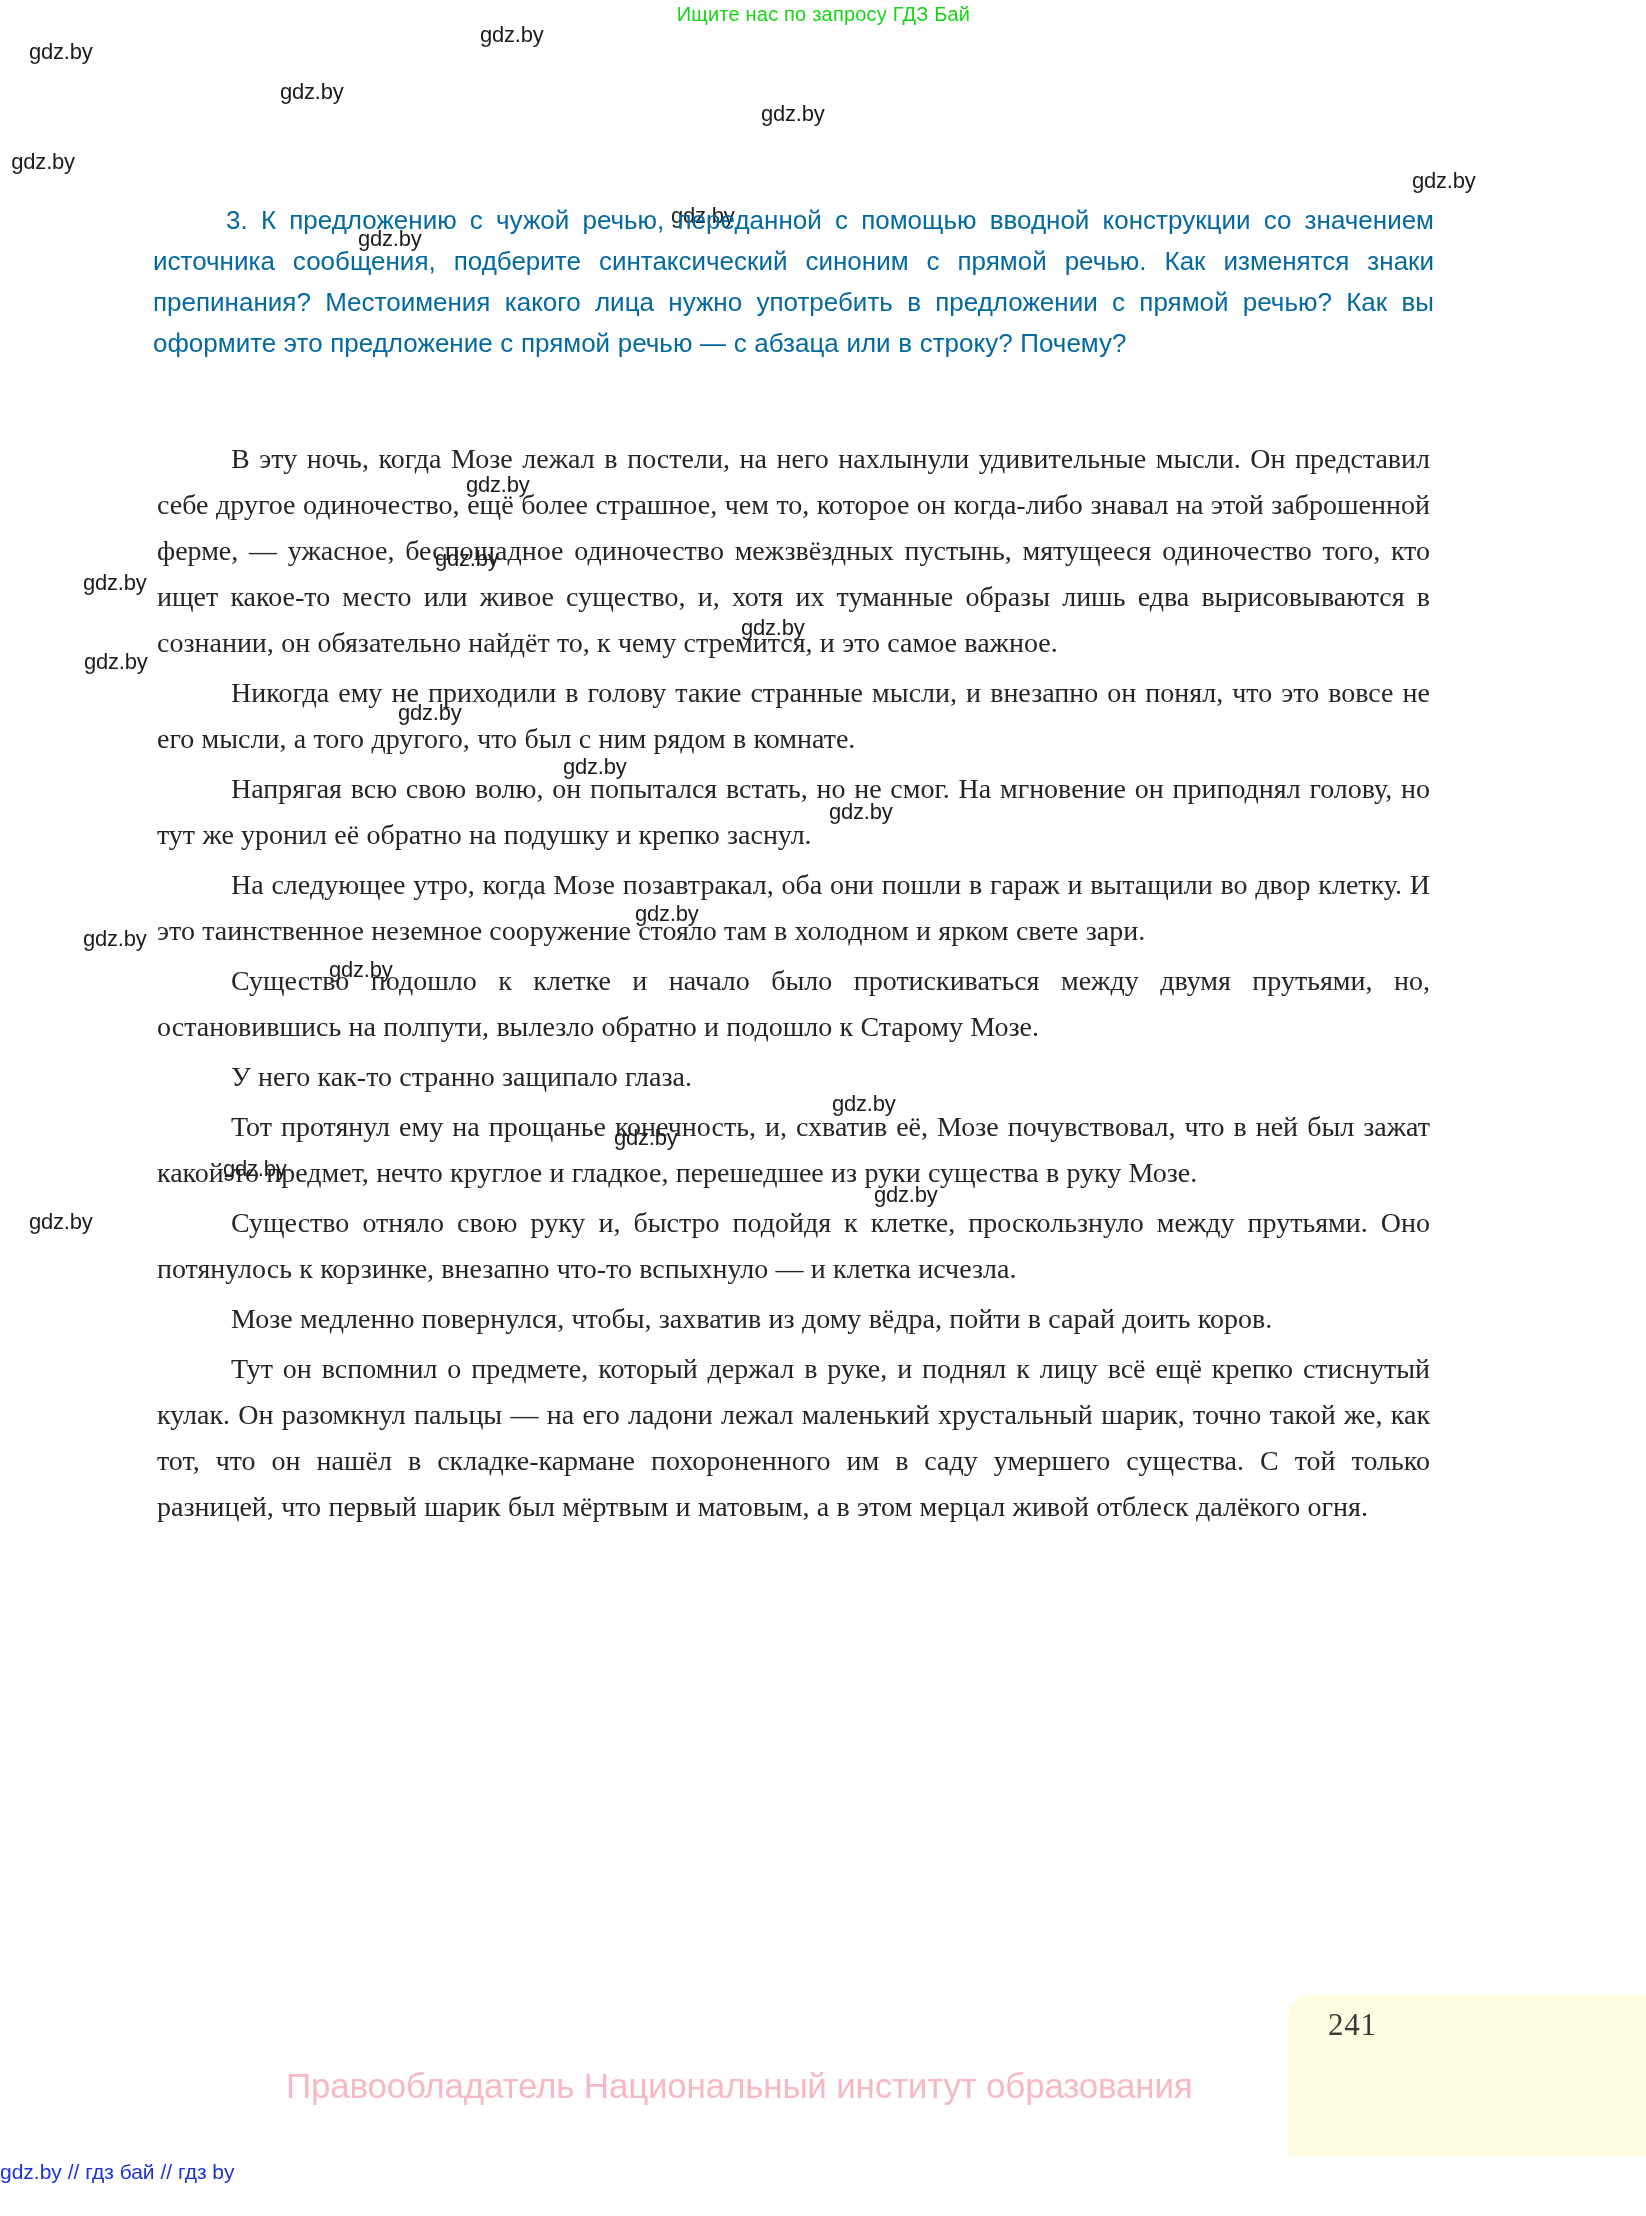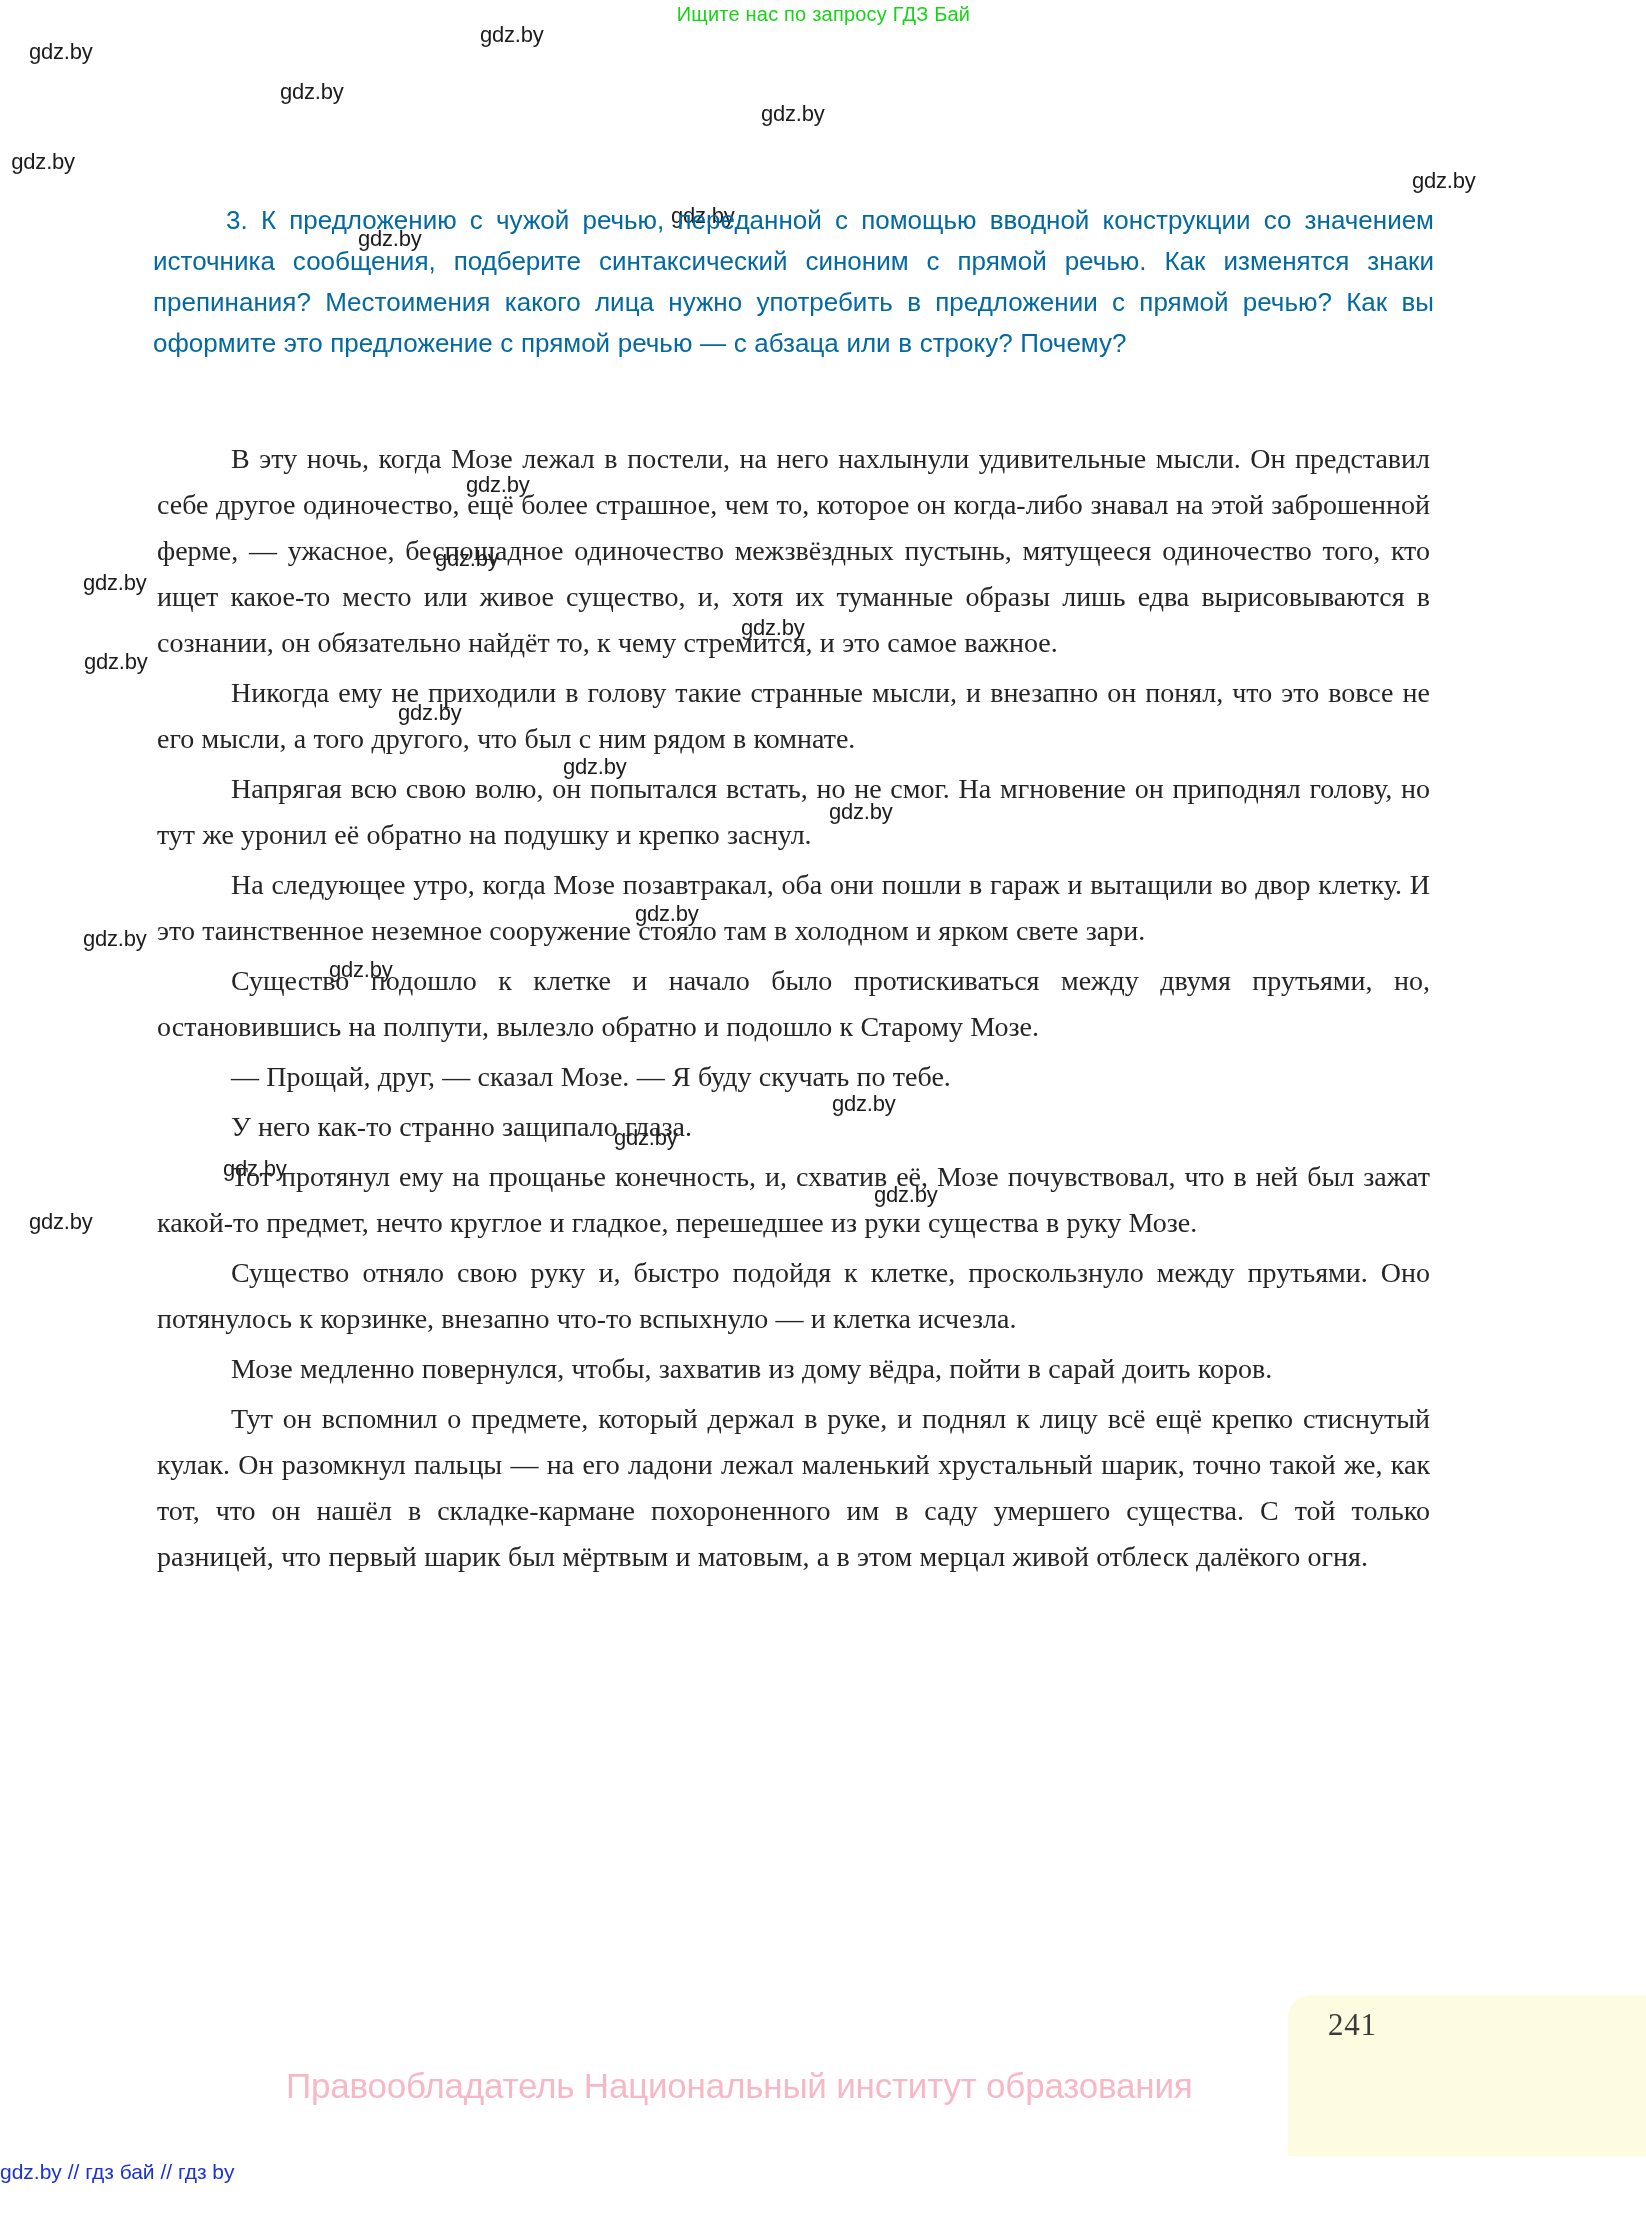--- a/index.html
+++ b/index.html
@@ -156,21 +156,20 @@
     </div>
 
   <div class="task">3. К предложению с чужой речью, переданной с помощью вводной конструкции со значением источника сообщения, подберите синтаксический синоним с прямой речью. Как изменятся знаки препинания? Местоимения какого лица нужно употребить в предложении с прямой речью? Как вы оформите это предложение с прямой речью — с абзаца или в строку? Почему?</div>
 
   <div class="body-block" id="body-block">
       <p>В эту ночь, когда Мозе лежал в постели, на него нахлынули удивительные мысли. Он представил себе другое одиночество, ещё более страшное, чем то, которое он когда-либо знавал на этой заброшенной ферме, — ужасное, беспощадное одиночество межзвёздных пустынь, мятущееся одиночество того, кто ищет какое-то место или живое существо, и, хотя их туманные образы лишь едва вырисовываются в сознании, он обязательно найдёт то, к чему стремится, и это самое важное.</p>
       <p>Никогда ему не приходили в голову такие странные мысли, и внезапно он понял, что это вовсе не его мысли, а того другого, что был с ним рядом в комнате.</p>
       <p>Напрягая всю свою волю, он попытался встать, но не смог. На мгновение он приподнял голову, но тут же уронил её обратно на подушку и крепко заснул.</p>
       <p>На следующее утро, когда Мозе позавтракал, оба они пошли в гараж и вытащили во двор клетку. И это таинственное неземное сооружение стояло там в холодном и ярком свете зари.</p>
       <p>Существо подошло к клетке и начало было протискиваться между двумя прутьями, но, остановившись на полпути, вылезло обратно и подошло к Старому Мозе.</p>
-      <p>— Прощай, друг, — сказал Мозе. — Я буду скучать по тебе.</p>
       <p>У него как-то странно защипало глаза.</p>
       <p>Тот протянул ему на прощанье конечность, и, схватив её, Мозе почувствовал, что в ней был зажат какой-то предмет, нечто круглое и гладкое, перешедшее из руки существа в руку Мозе.</p>
       <p>Существо отняло свою руку и, быстро подойдя к клетке, проскользнуло между прутьями. Оно потянулось к корзинке, внезапно что-то вспыхнуло — и клетка исчезла.</p>
       <p>Мозе медленно повернулся, чтобы, захватив из дому вёдра, пойти в сарай доить коров.</p>
       <p>Тут он вспомнил о предмете, который держал в руке, и поднял к лицу всё ещё крепко стиснутый кулак. Он разомкнул пальцы — на его ладони лежал маленький хрустальный шарик, точно такой же, как тот, что он нашёл в складке-кармане похороненного им в саду умершего существа. С той только разницей, что первый шарик был мёртвым и матовым, а в этом мерцал живой отблеск далёкого огня.</p>
     </div>
 
   <div class="page-chip"></div>
   <div class="page-num">241</div>
 

